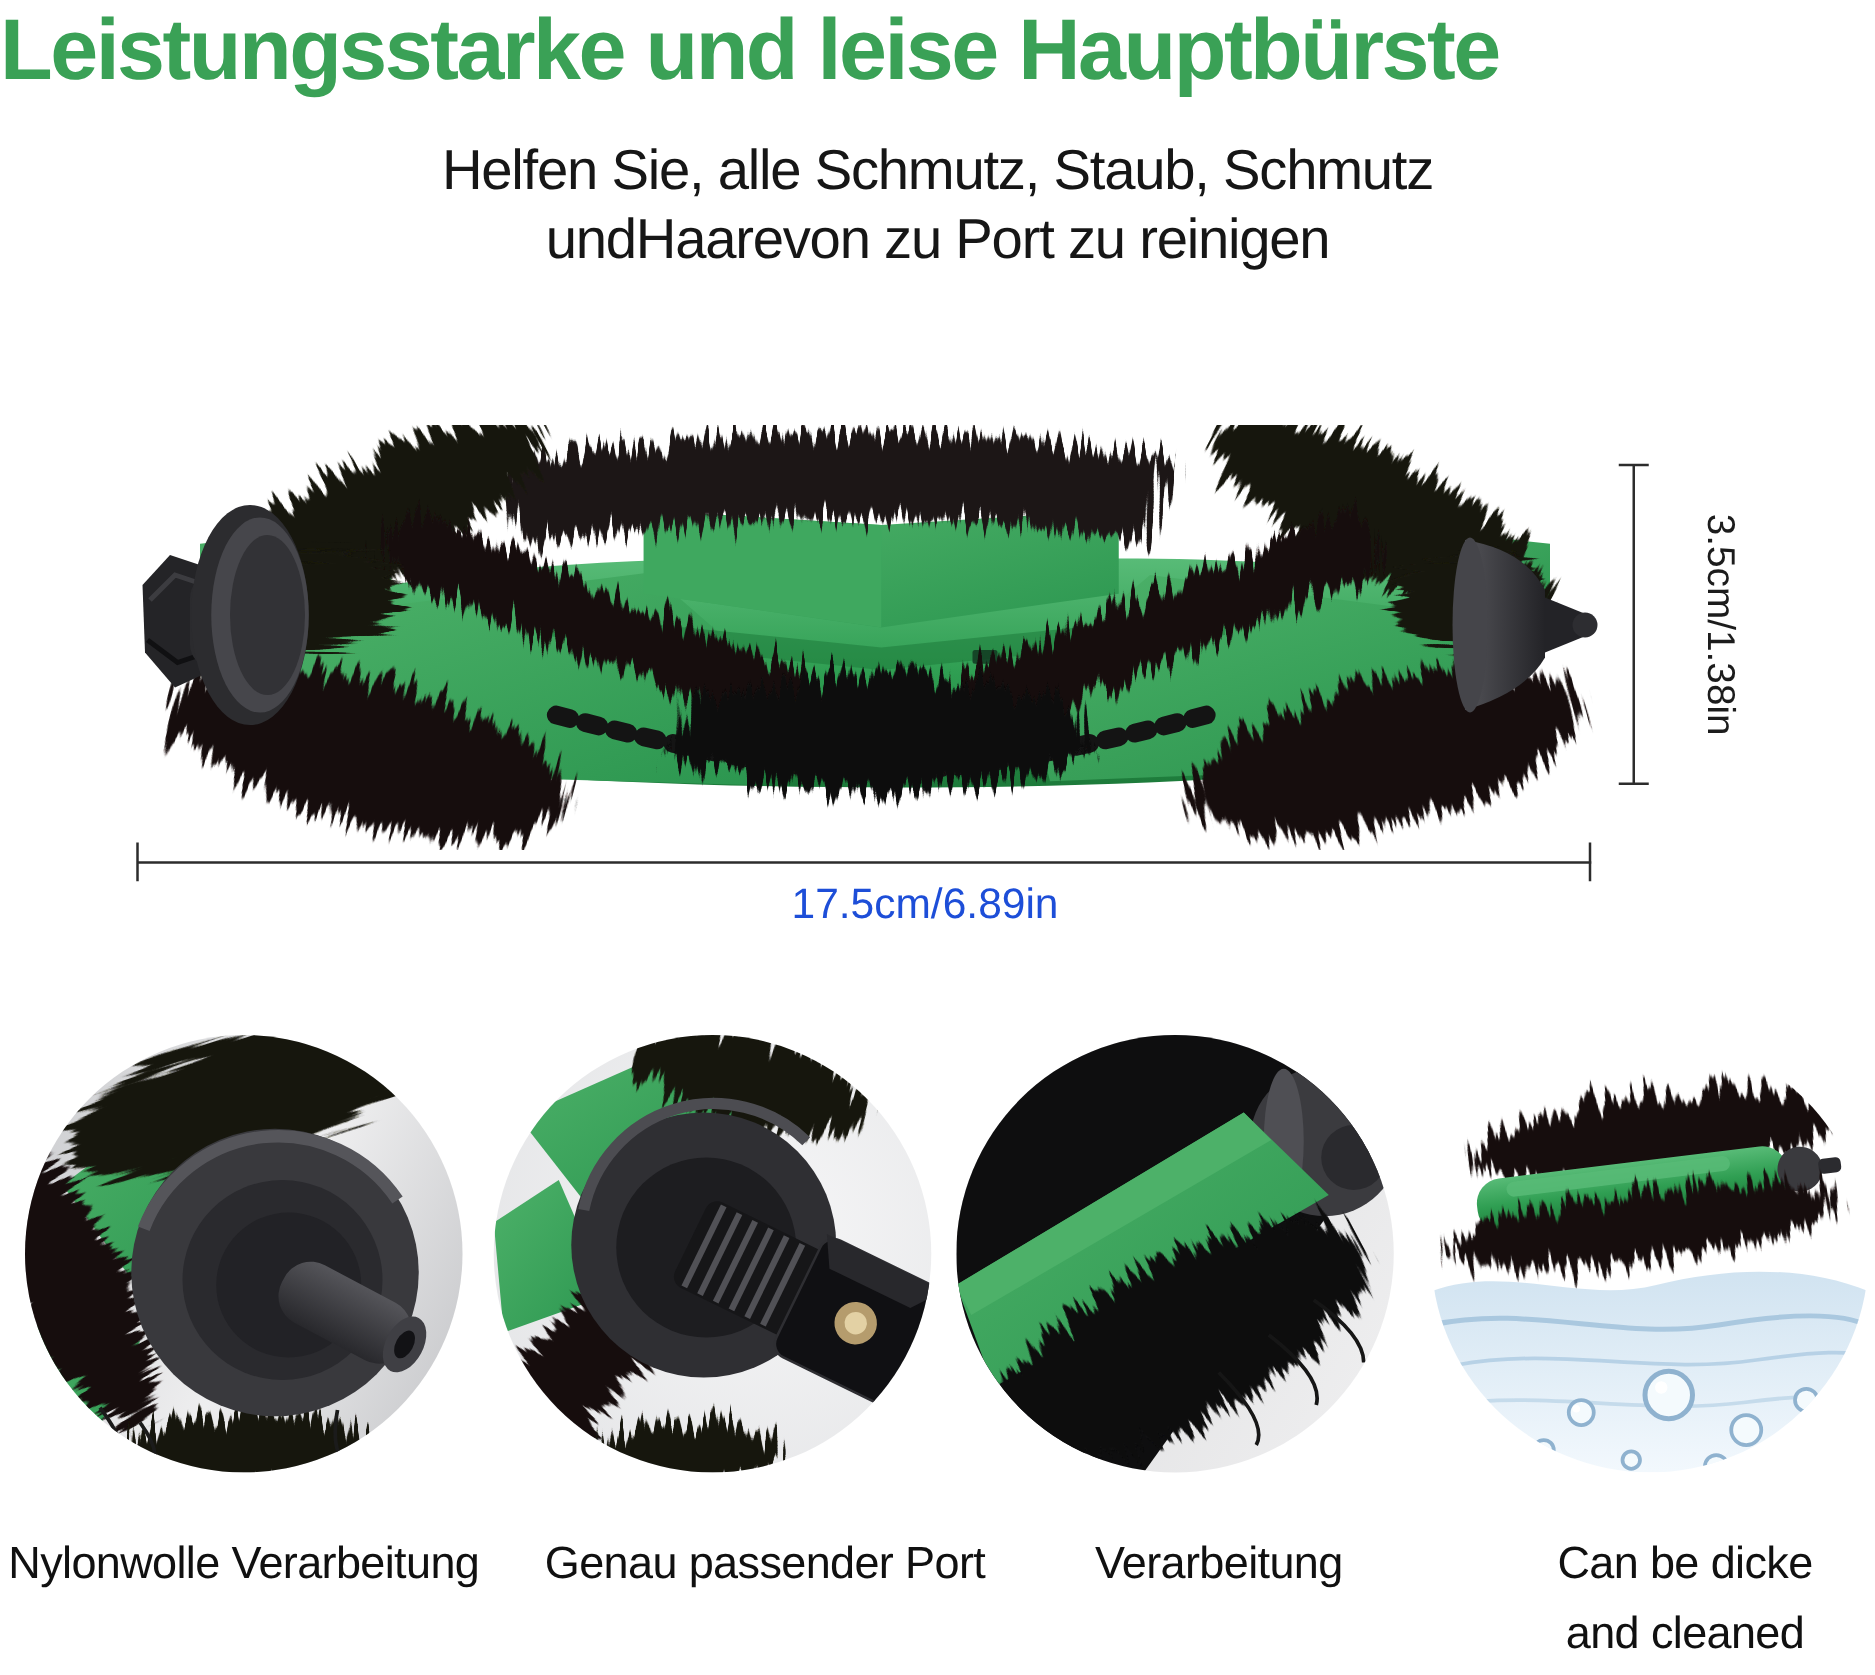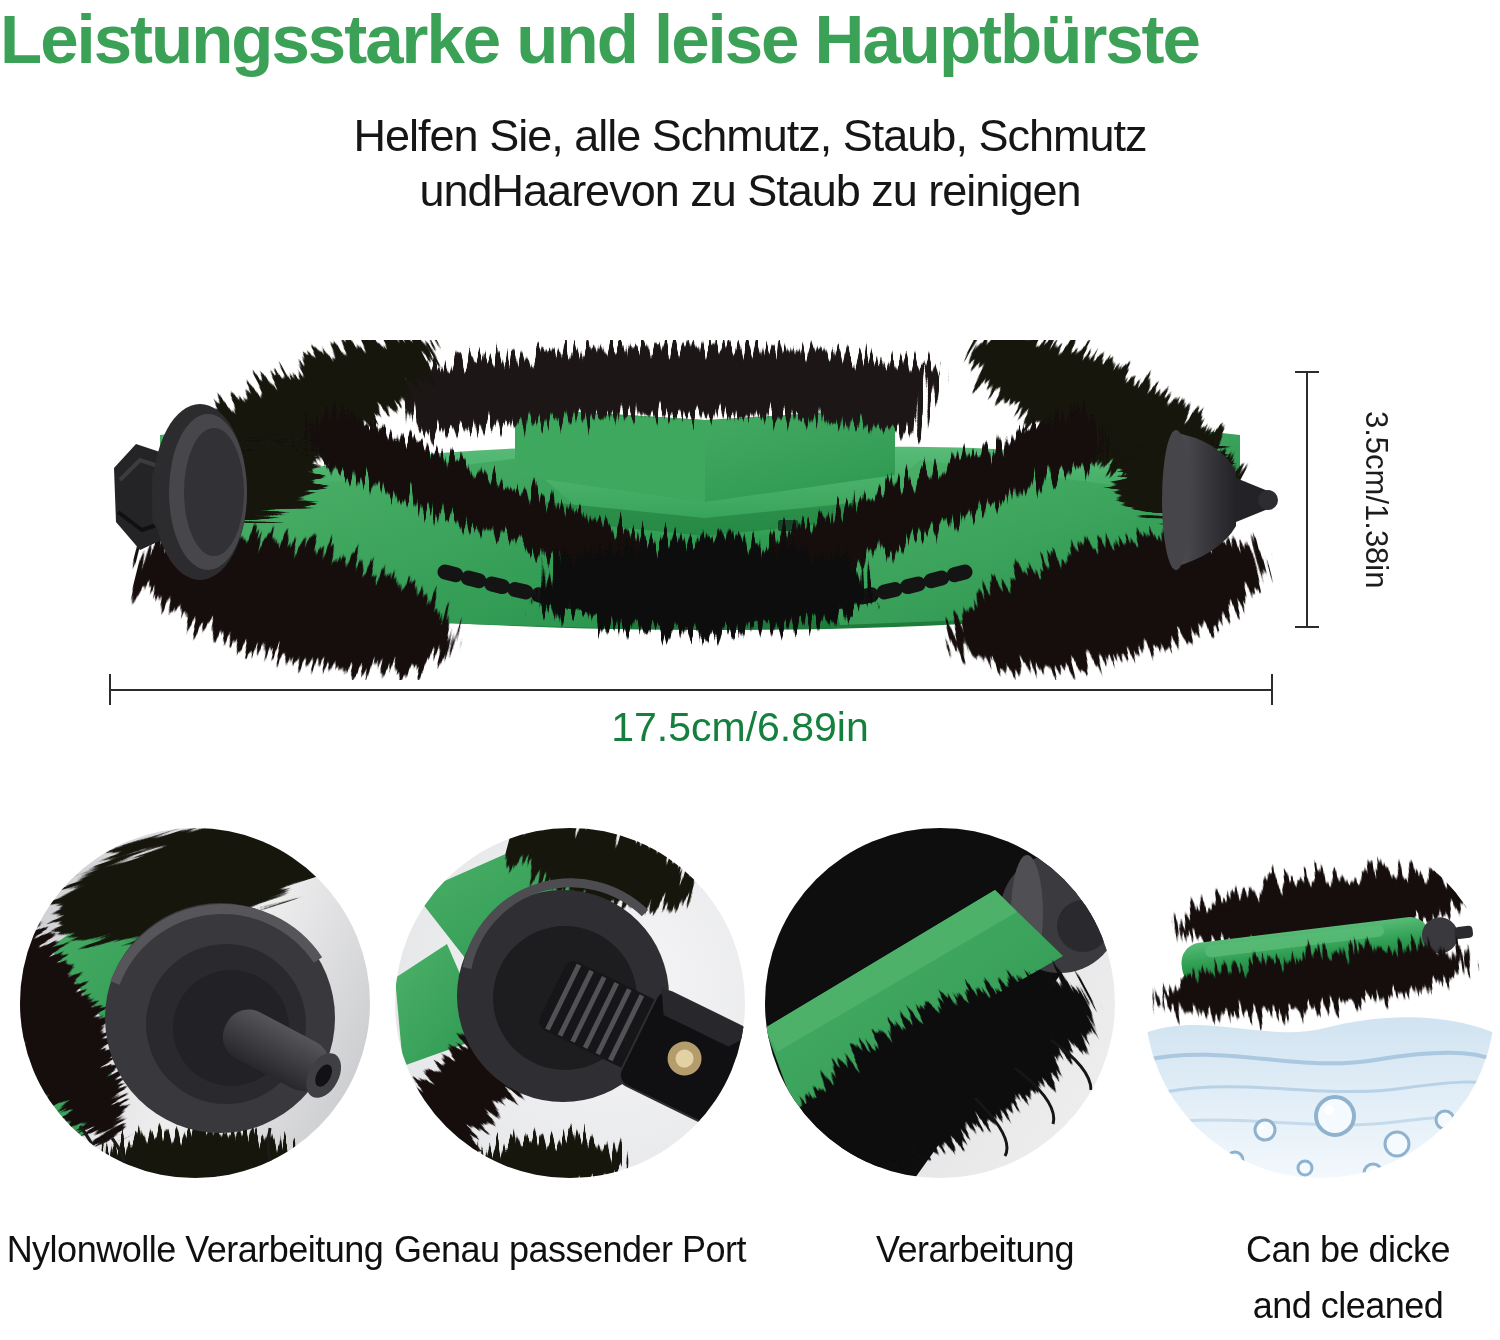--- a/index.html
+++ b/index.html
@@ -8,44 +8,44 @@
   .title{position:absolute;top:0px;left:0;width:1500px;text-align:left;
          font-size:69px;font-weight:700;letter-spacing:-2px;color:#3aa156;line-height:80px;}
   .subtitle{position:absolute;top:108px;left:0;width:1500px;text-align:center;
             font-size:45px;font-weight:400;letter-spacing:-1px;color:#161616;line-height:55px;}
   .main-photo{position:absolute;left:100px;top:340px;width:1200px;height:340px;}
   .dim-line{position:absolute;background:#2c2c2c;}
   .dim-v-label{position:absolute;left:1330px;top:372px;height:256px;width:64px;
                writing-mode:vertical-rl;text-orientation:mixed;text-align:center;
                font-size:31px;color:#1c1c1c;}
   .dim-h-label{position:absolute;left:490px;top:704px;width:500px;text-align:center;
-               font-size:41px;color:#15803d;font-weight:400;}
+               font-size:34px;color:#1d4ed8;font-weight:400;}
   .feature-circle{position:absolute;top:828px;width:350px;height:350px;border-radius:50%;overflow:hidden;}
   .c1{left:20px;background:linear-gradient(115deg,#c9cacd 0%,#eeeeef 55%,#c2c3c6 100%);}
   .c2{left:395px;background:radial-gradient(circle at 62% 45%,#f6f6f7 0%,#e2e3e5 100%);}
   .c3{left:765px;background:linear-gradient(120deg,#d8d8da 0%,#f0f0f1 100%);}
   .c4{left:1145px;background:#ffffff;}
   .feature-circle svg{display:block;width:350px;height:350px;}
   .caption{position:absolute;top:1222px;text-align:center;font-size:36px;color:#101010;
            line-height:56px;letter-spacing:-0.5px;}
   .cap1{left:-5px;width:400px;}
-  .cap2{left:365px;width:410px;}
+  .cap2{left:407px;width:410px;}
   .cap3{left:780px;width:390px;}
   .cap4{left:1150px;width:396px;}
 </style>
 </head>
 <body>
 
 <div class="canvas">
 
   <div class="title">Leistungsstarke und leise Hauptbürste</div>
 
   <div class="subtitle">
     <span>Helfen Sie, alle Schmutz, Staub, Schmutz</span><br>
-    <span>undHaarevon zu Staub zu reinigen</span>
+    <span>undHaarevon zu Port zu reinigen</span>
   </div>
 
   <svg class="main-photo" viewBox="0 0 1200 340">
     <defs>
       <linearGradient id="m-gf" x1="0" y1="0" x2="0" y2="1">
         <stop offset="0" stop-color="#58bb77"></stop>
           <stop offset="0.5" stop-color="#2f9e52"></stop>
           <stop offset="1" stop-color="#1d7a3a"></stop>
       </linearGradient>
       <linearGradient id="m-gv" x1="0" y1="0" x2="1" y2="1">

